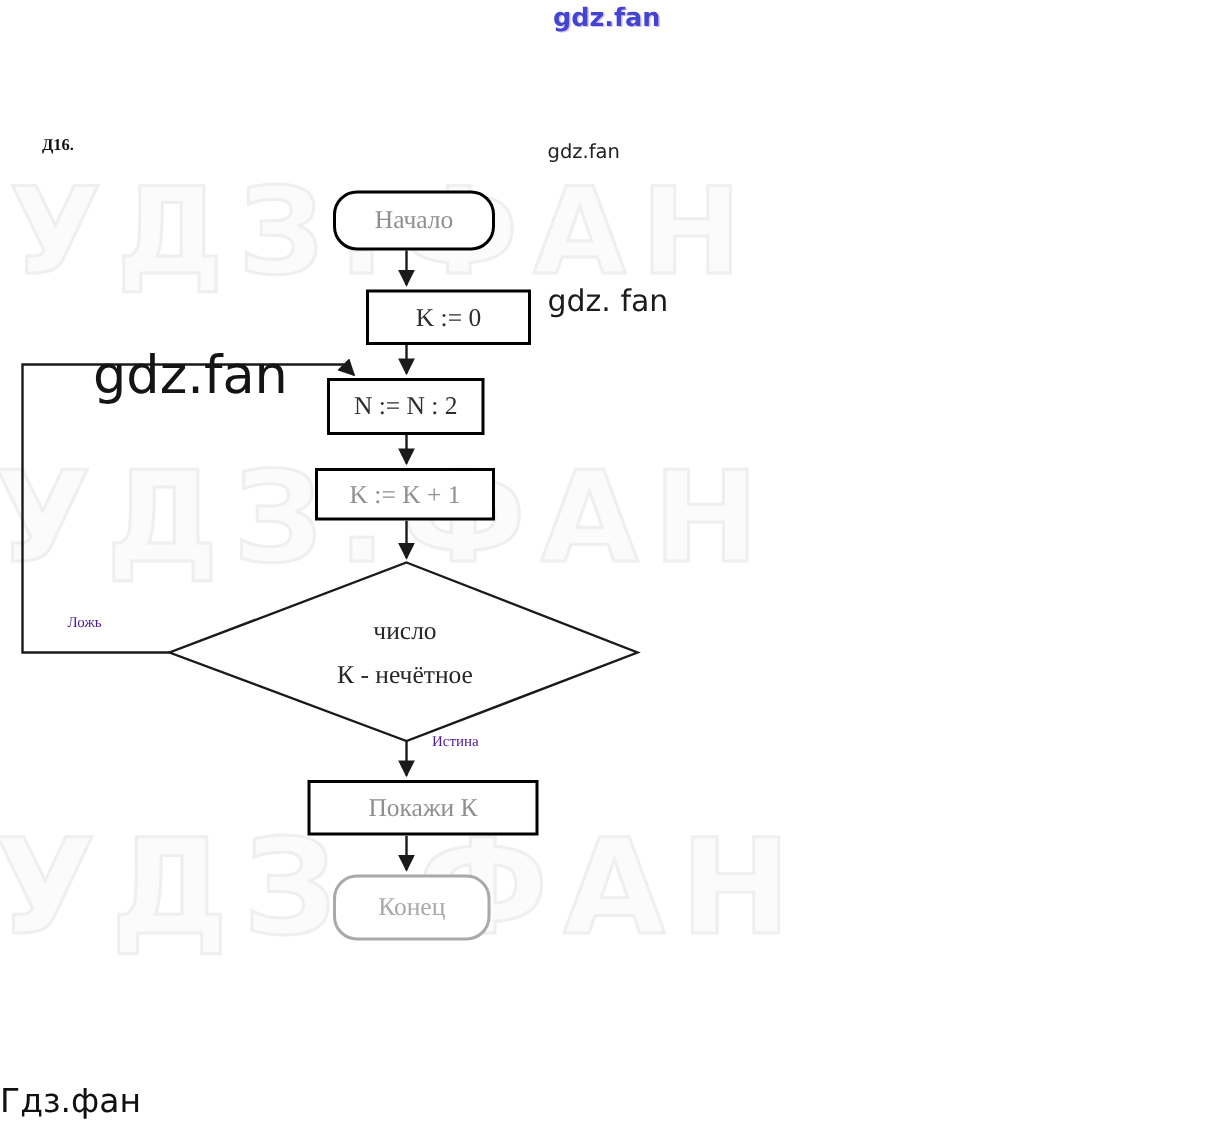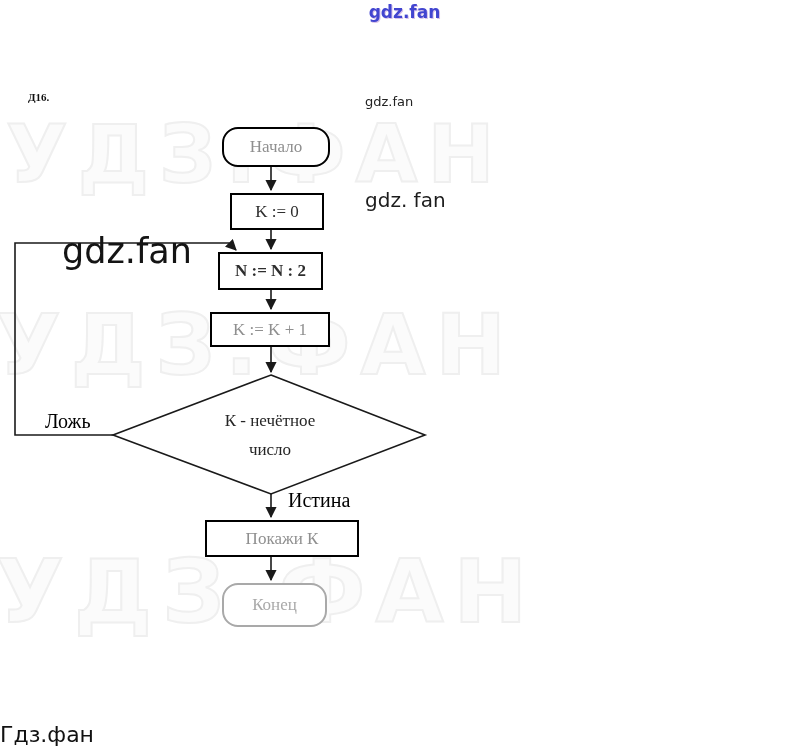--- a/index.html
+++ b/index.html
@@ -37,36 +37,36 @@
     border:2px solid #000000;
     background:#fff;
     display:flex;align-items:center;justify-content:center;
     font-size:17px;color:#2e2e2e;
   }
   .terminal{border-radius:16px;}
   .faded{color:#8f8f8f;}
   .end-terminal{border-color:#a9a9a9;color:#a9a9a9;}
 
   .start-box{left:222px;top:127px;width:108px;height:40px;}
-  .init-box{left:230px;top:193px;width:94px;height:37px;}
-  .divide-box{left:218px;top:252px;width:105px;height:38px;font-weight:bold;}
+  .init-box{left:244px;top:193px;width:110px;height:37px;}
+  .divide-box{left:218px;top:252px;width:105px;height:38px;}
   .increment-box{left:210px;top:312px;width:120px;height:35px;}
   .output-box{left:205px;top:520px;width:154px;height:37px;}
   .end-box{left:222px;top:583px;width:105px;height:44px;}
 
   .decision-text{
     position:absolute;z-index:3;
     left:155px;top:406px;width:230px;
     text-align:center;font-size:17px;line-height:29px;color:#262626;
   }
   .decision-text span{display:block;}
 
   .branch-label{
     position:absolute;z-index:3;
-    font-size:20px;color:#000000;
+    font-size:10px;color:#4c1d95;
   }
   .false-label{left:45px;top:410px;}
   .true-label{left:273px;top:489px;margin-left:15px;}
 
   .problem-label{
     position:absolute;z-index:4;
     left:28px;top:91px;
     font-weight:bold;font-size:11px;color:#111;
   }
 
@@ -111,22 +111,22 @@
       <polygon points="271,375 425,435 271,494 113,435" fill="#ffffff"></polygon>
     </g>
   </svg>
 
   <div class="box terminal start-box faded">Начало</div>
   <div class="box init-box">K := 0</div>
   <div class="box divide-box">N := N : 2</div>
   <div class="box increment-box faded">K := K + 1</div>
 
   <div class="decision-text">
+    <span>число</span>
     <span>К - нечётное</span>
-    <span>число</span>
   </div>
 
   <div class="branch-label false-label">Ложь</div>
   <div class="branch-label true-label">Истина</div>
 
   <div class="box output-box faded">Покажи К</div>
   <div class="box terminal end-box end-terminal">Конец</div>
 
   <div class="problem-label">Д16.</div>
   <div class="wm wm-top">gdz.fan</div>

